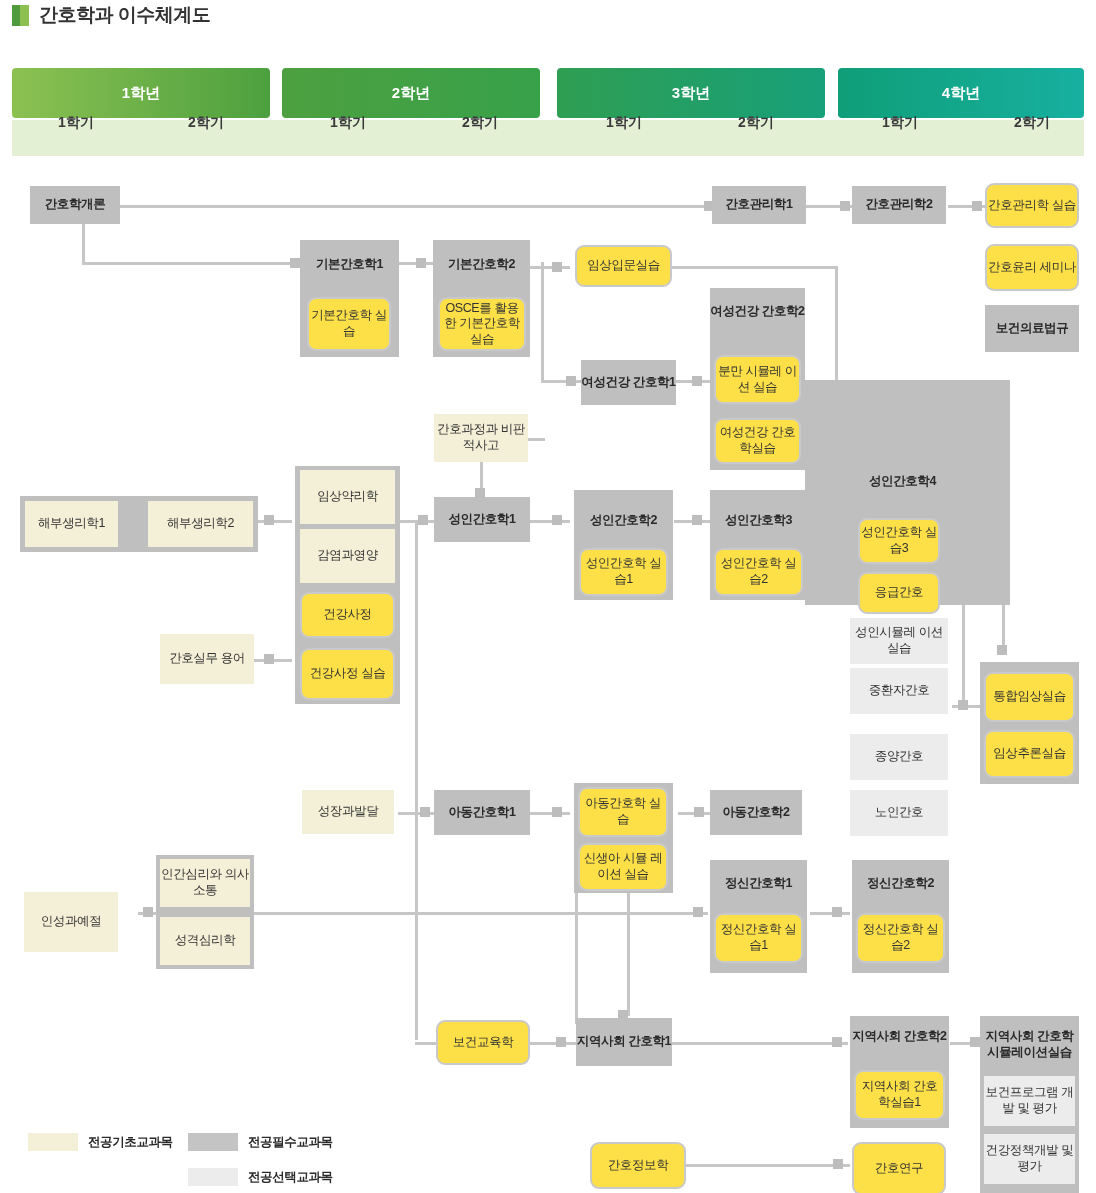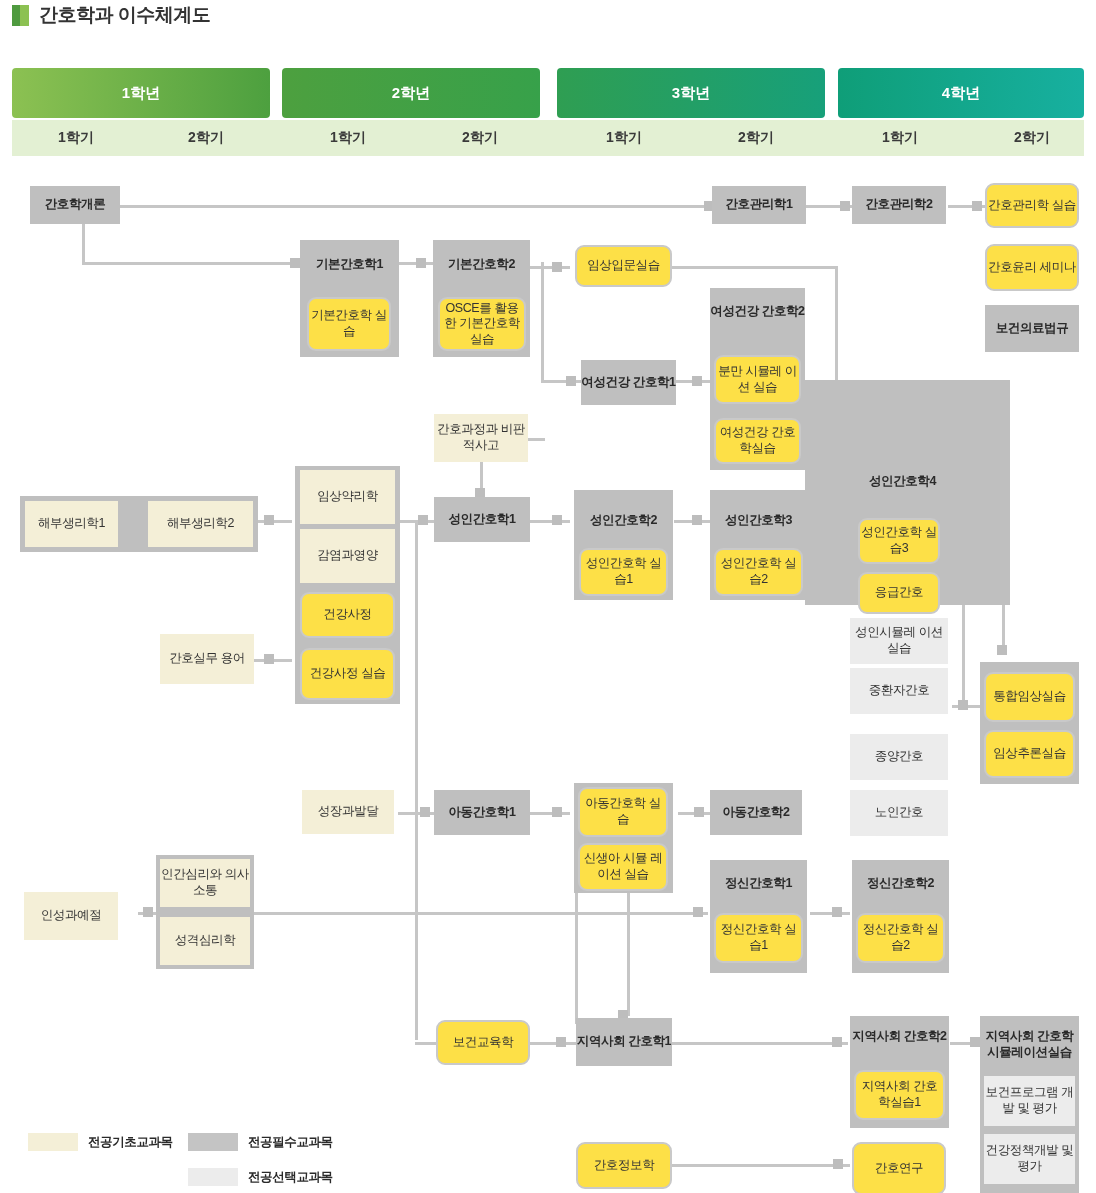--- a/index.html
+++ b/index.html
@@ -21,21 +21,21 @@
   .title-text{font-size:19px;font-weight:bold;color:#333;letter-spacing:-0.5px;}
 
   .yearbar{position:absolute;top:68px;height:50px;border-radius:4px;color:#fff;
            font-size:15px;font-weight:bold;display:flex;align-items:center;justify-content:center;}
   .y1{left:12px;width:258px;background:linear-gradient(90deg,#8cc152,#4da03f);}
   .y2{left:282px;width:258px;background:linear-gradient(90deg,#4da03f,#37a14a);}
   .y3{left:557px;width:268px;background:linear-gradient(90deg,#2f9e52,#17a07a);}
   .y4{left:838px;width:246px;background:linear-gradient(90deg,#0f9e78,#17b0a0);}
 
   .semrow{position:absolute;left:12px;top:120px;width:1072px;height:36px;background:#e3f0d3;}
-  .sem{position:absolute;top:120px;height:36px;display:flex;align-items:center;justify-content:center;
+  .sem{position:absolute;top:105px;height:36px;display:flex;align-items:center;justify-content:center;
        font-size:14px;font-weight:bold;color:#3a3a3a;}
 
   
   .node{position:absolute;box-sizing:border-box;display:flex;align-items:center;justify-content:center;
         text-align:center;font-size:12.5px;line-height:1.25;letter-spacing:-0.4px;color:#333;z-index:4;}
   .req{background:#bfbfbf;font-weight:bold;color:#2a2a2a;}
   .base{background:#f4efd7;}
   .elec{background:#ececec;}
   .white{background:#fde047;border:2px solid #c9c9c9;border-radius:9px;}
   .group{position:absolute;background:#bfbfbf;box-sizing:border-box;z-index:2;}
@@ -236,21 +236,21 @@
 
   <div class="node base" style="left:302px;top:790px;width:92px;height:44px;">성장과발달</div>
   <div class="node req" style="left:434px;top:790px;width:96px;height:45px;">아동간호학1</div>
 
   <div class="group" style="left:574px;top:783px;width:99px;height:110px;"></div>
   <div class="node white" style="left:578px;top:787px;width:90px;height:50px;">아동간호학 실습</div>
   <div class="node white" style="left:578px;top:843px;width:90px;height:48px;">신생아 시뮬 레이션 실습</div>
 
   <div class="node req" style="left:710px;top:790px;width:92px;height:45px;">아동간호학2</div>
 
-  <div class="node base" style="left:24px;top:892px;width:94px;height:48px;">인성과예절</div>
+  <div class="node base" style="left:24px;top:892px;width:94px;height:60px;">인성과예절</div>
   <div class="basegroup" style="left:156px;top:855px;width:98px;height:114px;"></div>
   <div class="node base" style="left:160px;top:859px;width:90px;height:48px;">인간심리와 의사소통</div>
   <div class="node base" style="left:160px;top:917px;width:90px;height:48px;">성격심리학</div>
 
   <div class="group" style="left:710px;top:860px;width:97px;height:113px;"></div>
   <div class="grouplabel" style="left:710px;top:875px;width:97px;">정신간호학1</div>
   <div class="node white" style="left:714px;top:913px;width:89px;height:50px;">정신간호학 실습1</div>
 
   <div class="group" style="left:852px;top:860px;width:97px;height:113px;"></div>
   <div class="grouplabel" style="left:852px;top:875px;width:97px;">정신간호학2</div>
@@ -261,21 +261,21 @@
 
   <div class="group" style="left:850px;top:1016px;width:99px;height:112px;"></div>
   <div class="grouplabel" style="left:850px;top:1028px;width:99px;line-height:1.3;">지역사회 간호학2</div>
   <div class="node white" style="left:854px;top:1070px;width:91px;height:50px;">지역사회 간호학실습1</div>
 
   <div class="group" style="left:980px;top:1016px;width:99px;height:177px;"></div>
   <div class="grouplabel" style="left:980px;top:1028px;width:99px;line-height:1.3;">지역사회 간호학 시뮬레이션실습</div>
   <div class="node elec" style="left:984px;top:1076px;width:91px;height:50px;">보건프로그램 개발 및 평가</div>
   <div class="node elec" style="left:984px;top:1134px;width:91px;height:50px;">건강정책개발 및평가</div>
 
-  <div class="node white" style="left:576px;top:1142px;width:96px;height:47px;">간호정보학</div>
+  <div class="node white" style="left:590px;top:1142px;width:96px;height:47px;">간호정보학</div>
   <div class="node white" style="left:852px;top:1142px;width:94px;height:53px;">간호연구</div>
 
   <div class="swatch" style="left:28px;top:1133px;background:#f4efd7;"></div>
   <div class="legend" style="left:88px;top:1134px;">전공기초교과목</div>
 
   <div class="swatch" style="left:188px;top:1133px;background:#c4c4c4;"></div>
   <div class="legend" style="left:248px;top:1134px;">전공필수교과목</div>
 
   <div class="swatch" style="left:188px;top:1168px;background:#ececec;"></div>
   <div class="legend" style="left:248px;top:1169px;">전공선택교과목</div>

